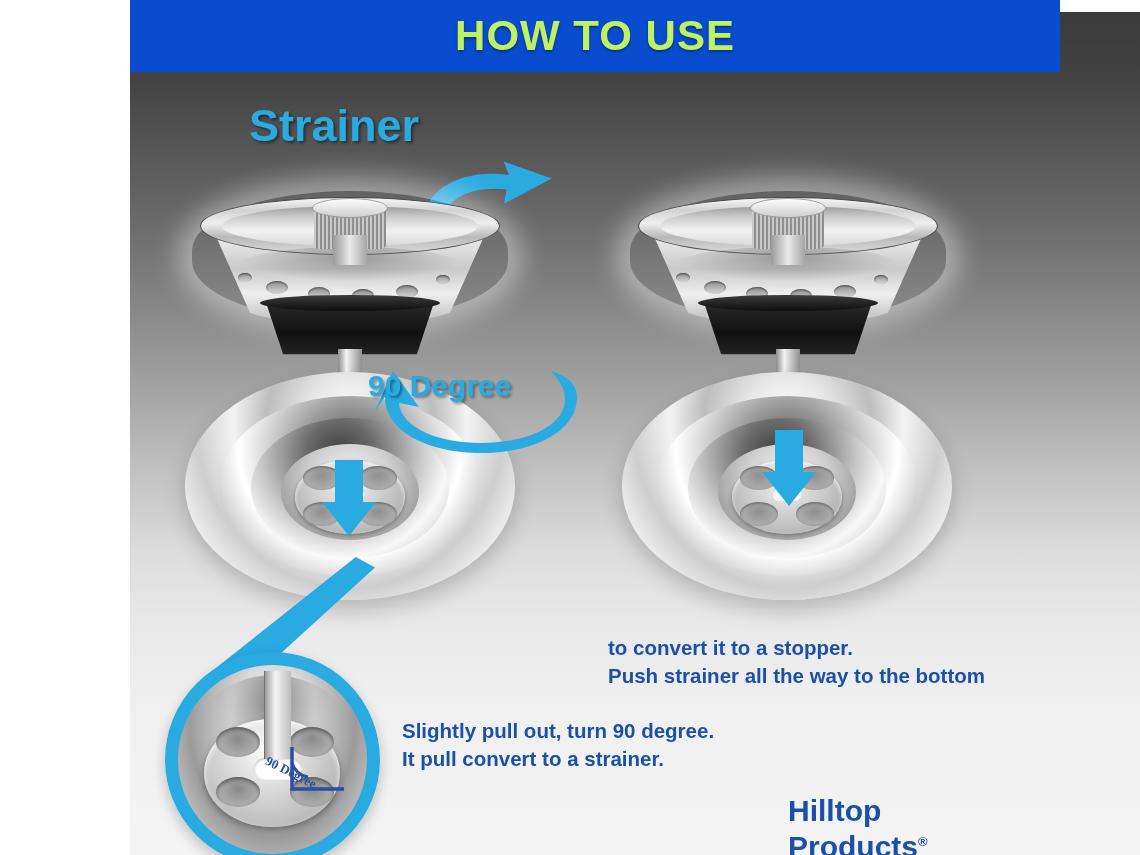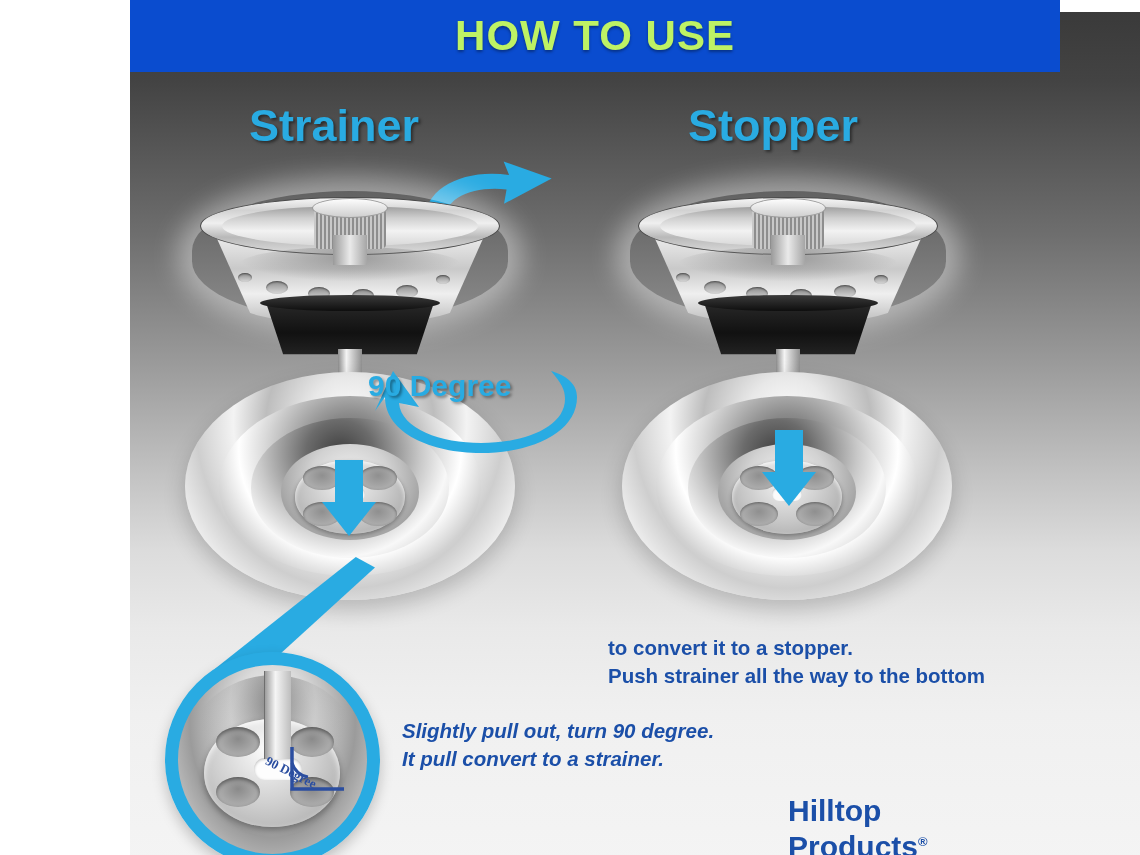--- a/index.html
+++ b/index.html
@@ -288,26 +288,25 @@
       <div class="mag-gap" style="left:112px;top:112px;width:44px;height:30px;"></div>
       <div class="mag-slot"></div>
       <div class="mag-stem"></div>
       <svg style="position:absolute;left:108px;top:78px;width:70px;height:60px;" viewBox="0 0 70 60">
         <path d="M6 4 L6 46 L58 46" stroke="#2b4ea0" stroke-width="3.5" fill="none"></path>
         <path d="M6 20 A20 20 0 0 0 22 34" stroke="#2b4ea0" stroke-width="3" fill="none"></path>
       </svg>
       <div class="mag-deg">90 Degree</div>
     </div>
 
-    <div class="caption" id="caption-left" style="left:272px;top:705px;font-style:italic;">
+    <div class="caption" id="caption-left" style="left:272px;top:705px;">
       <div>Slightly pull out, turn 90 degree.</div>
       <div>It pull convert to a strainer.</div>
     </div>
 
-    <div class="col-title" id="title-right" style="left:558px;">Stopper</div>
 
     <div class="strainer" id="strainer-right" style="left:508px;top:185px;">
       <div class="basket-glow"></div>
       <div class="basket-body"></div>
       <div class="basket-rim"></div>
       <div class="basket-inner"></div>
       <div class="basket-shade"></div>
       <div class="hole" style="left:38px;top:76px;width:14px;height:9px;"></div>
       <div class="hole" style="left:66px;top:84px;"></div>
       <div class="hole" style="left:108px;top:90px;"></div>

